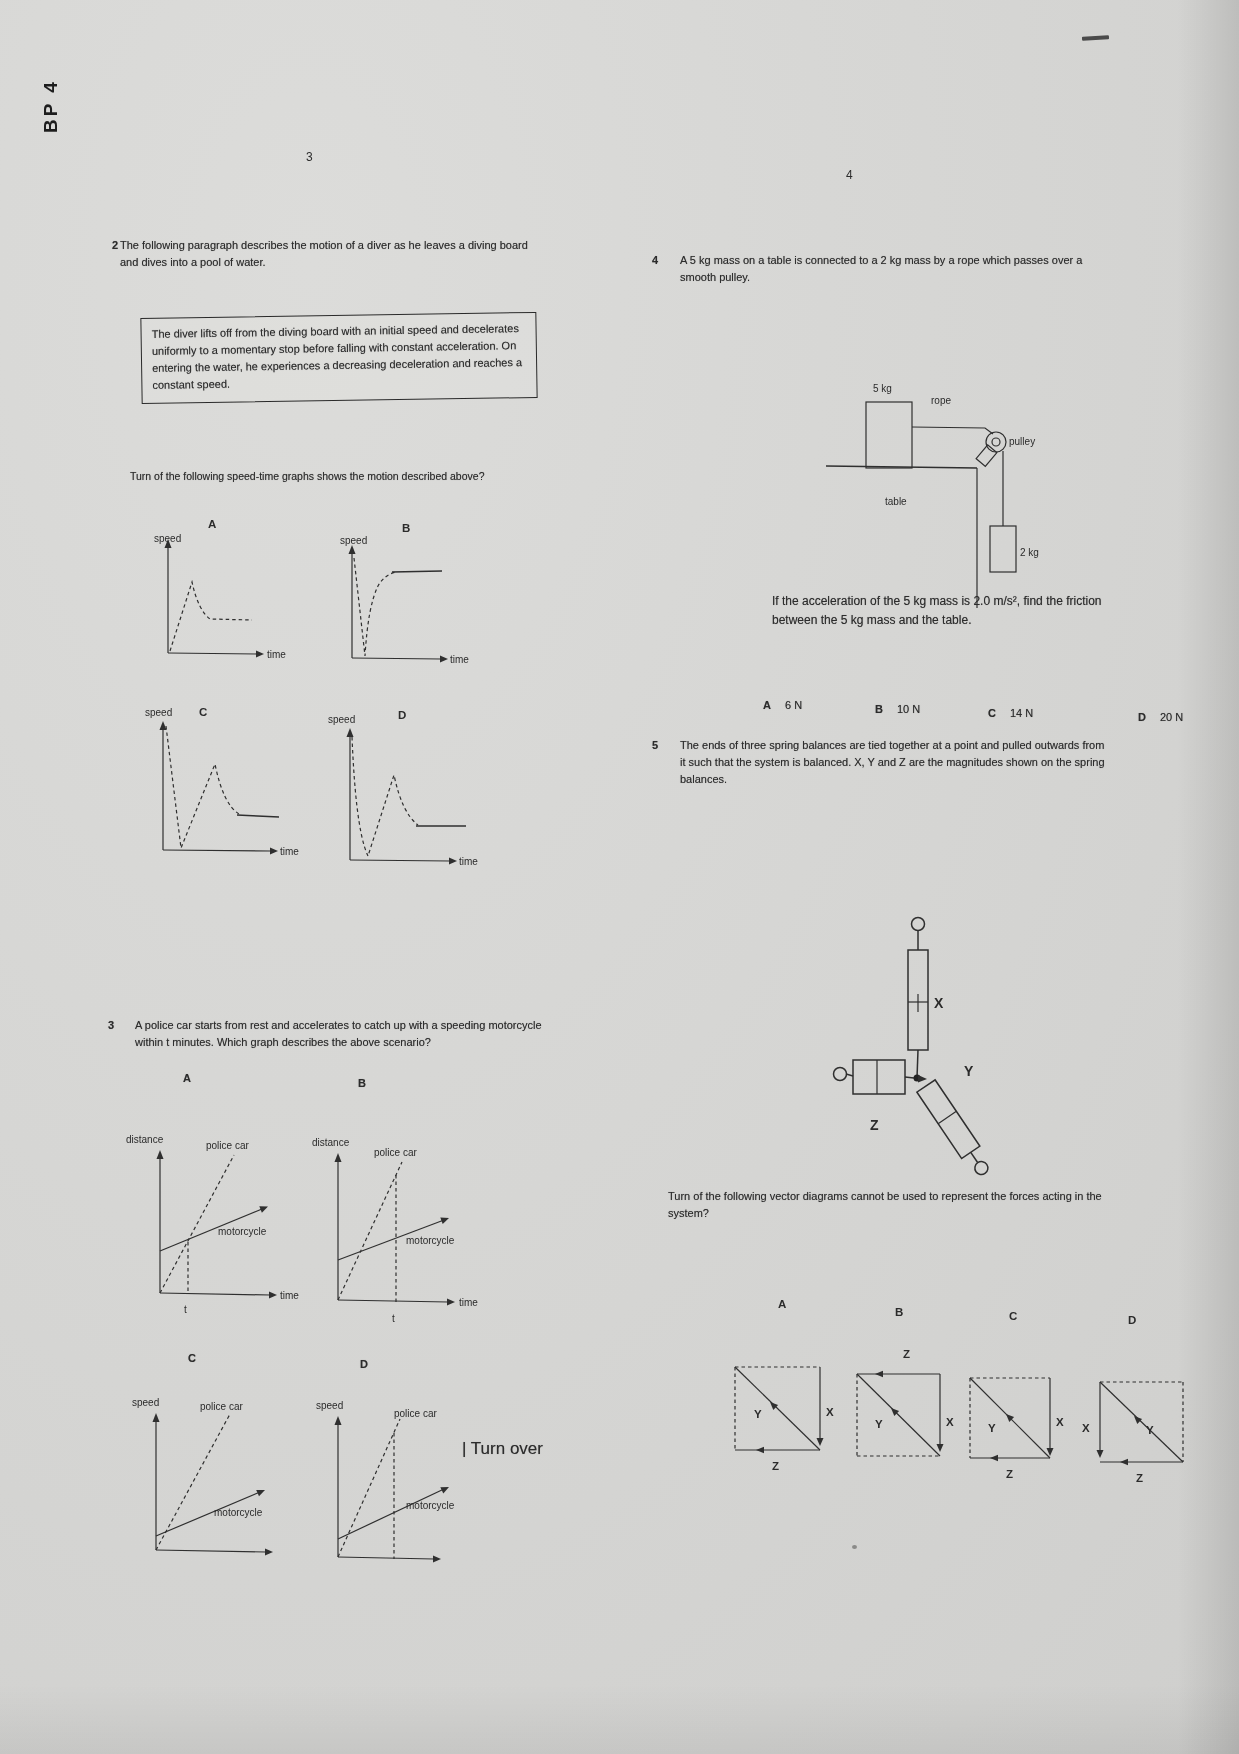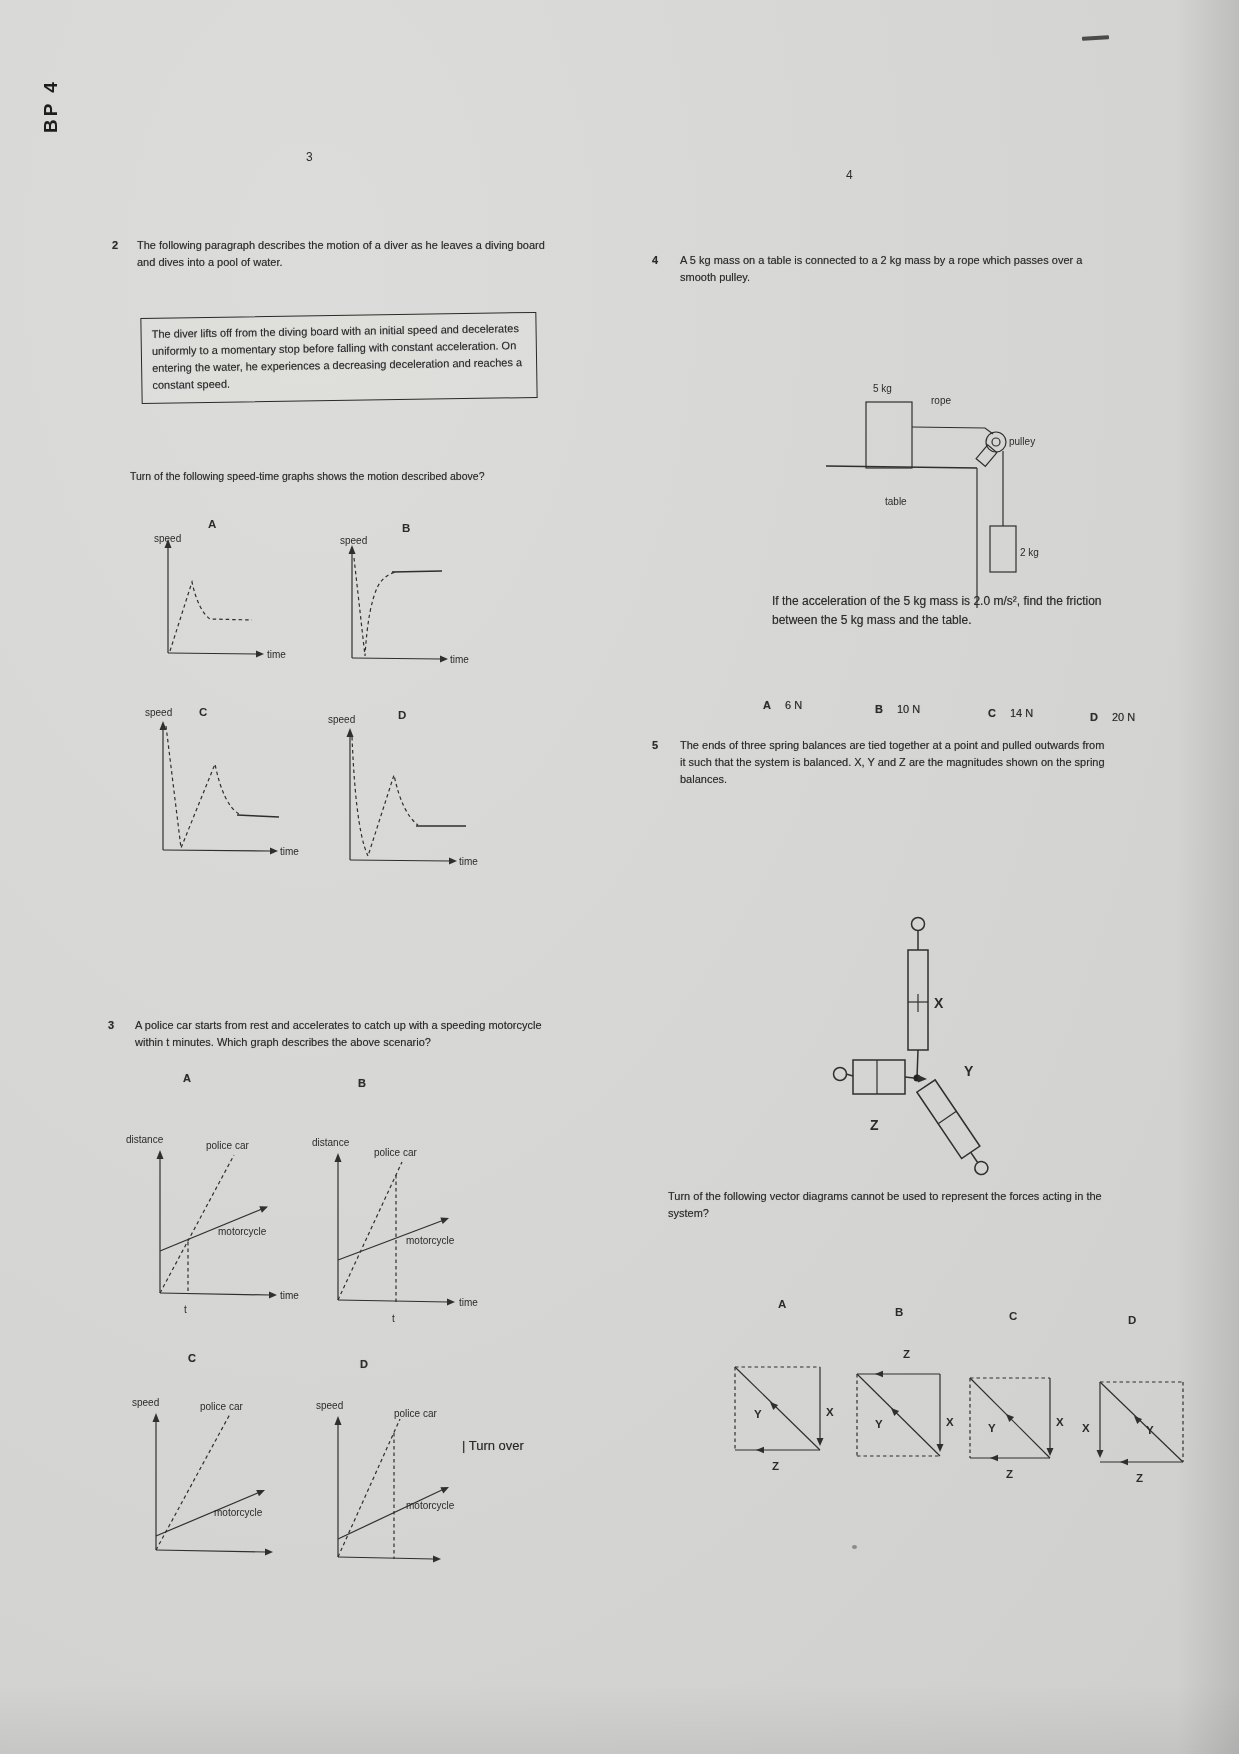--- a/index.html
+++ b/index.html
@@ -16,21 +16,21 @@
   .abs{ position:absolute; }
   .txt{ font-size:11px; line-height:1.55; color:#2c2c2c; text-shadow:0 0 0.7px rgba(20,20,20,0.45); }
   .nowrap{ white-space:nowrap; }
   .qnum{ font-weight:bold; }
   .optletter{ font-weight:bold; margin-right:14px; }
   .pagenum{ font-size:12px; }
   .stamp{ font-size:19px; font-weight:bold; letter-spacing:3px;
           transform:rotate(-90deg); transform-origin:left top; color:#1d1d1d; }
   .boxpara{ border:1.6px solid #2a2a2a; padding:7px 12px 9px 10px; width:372px;
             transform:rotate(-0.9deg); background:rgba(230,230,228,0.25); }
-  .footer{ font-size:13px; }
+  .footer{ font-size:17px; }
   svg{ overflow:visible; }
   svg text{ font-family:"Liberation Sans", sans-serif; fill:#2b2b2b; font-size:10px; }
   svg .glabel{ font-size:11.5px; font-weight:bold; }
   svg .vlabel{ font-size:11.5px; font-weight:bold; }
   .stroke{ stroke:#2f2f2f; stroke-width:1.2; fill:none; }
   .stroke-h{ stroke:#2f2f2f; stroke-width:1.5; fill:none; }
   .dash{ stroke-dasharray:3.5 3; }
   .arr{ fill:#2f2f2f; stroke:none; }
   .artifact-dash{ width:27px; height:4px; background:#4b4b4b; transform:rotate(-3deg); border-radius:1px; }
   .artifact-dot{ width:5px; height:4px; background:#8a8a88; border-radius:50%; }
@@ -42,21 +42,21 @@
 <div class="scan">
 
   <div class="abs artifact-dash" style="left:1082px; top:36px;"></div>
   <div class="abs artifact-dot" style="left:852px; top:1545px;"></div>
 
   <div class="abs stamp" style="left:40px; top:133px;">BP 4</div>
 
   <div class="abs pagenum" style="left:306px; top:150px;">3</div>
 
   <div class="abs txt qnum" style="left:112px; top:237px;">2</div>
-  <div class="abs txt" style="left:137px; top:237px; width:410px;">The following paragraph describes the motion of a diver as he leaves a diving board and dives into a pool of water.</div>
+  <div class="abs txt" style="left:120px; top:237px; width:410px;">The following paragraph describes the motion of a diver as he leaves a diving board and dives into a pool of water.</div>
 
   <div class="abs" style="left:141px; top:315px;">
     <div class="boxpara txt">The diver lifts off from the diving board with an initial speed and decelerates uniformly to a momentary stop before falling with constant acceleration. On entering the water, he experiences a decreasing deceleration and reaches a constant speed.</div>
   </div>
 
   <div class="abs txt nowrap" style="left:130px; top:468px; font-size:10.5px;">Turn of the following speed-time graphs shows the motion described above?</div>
 
   <svg class="abs" style="left:140px; top:512px;" width="150" height="160">
     <text x="14" y="30">speed</text>
     <text x="68" y="16" class="glabel">A</text>
@@ -210,21 +210,21 @@
 
   <div class="abs txt" style="left:763px; top:697px;">
     <span class="optletter">A</span><span>6 N</span>
   </div>
   <div class="abs txt" style="left:875px; top:701px;">
     <span class="optletter">B</span><span>10 N</span>
   </div>
   <div class="abs txt" style="left:988px; top:705px;">
     <span class="optletter">C</span><span>14 N</span>
   </div>
-  <div class="abs txt" style="left:1090px; top:709px;">
+  <div class="abs txt" style="left:1138px; top:709px;">
     <span class="optletter">D</span><span>20 N</span>
   </div>
 
   <div class="abs txt qnum" style="left:652px; top:737px;">5</div>
   <div class="abs txt" style="left:680px; top:737px; width:430px;">The ends of three spring balances are tied together at a point and pulled outwards from it such that the system is balanced. X, Y and Z are the magnitudes shown on the spring balances.</div>
 
   <svg class="abs" style="left:828px; top:898px;" width="270" height="290">
     <circle class="stroke-h" cx="90" cy="26" r="6.5"></circle>
     <line class="stroke-h" x1="90" y1="33" x2="90" y2="52"></line>
     <rect class="stroke-h" x="80" y="52" width="20" height="100"></rect>

